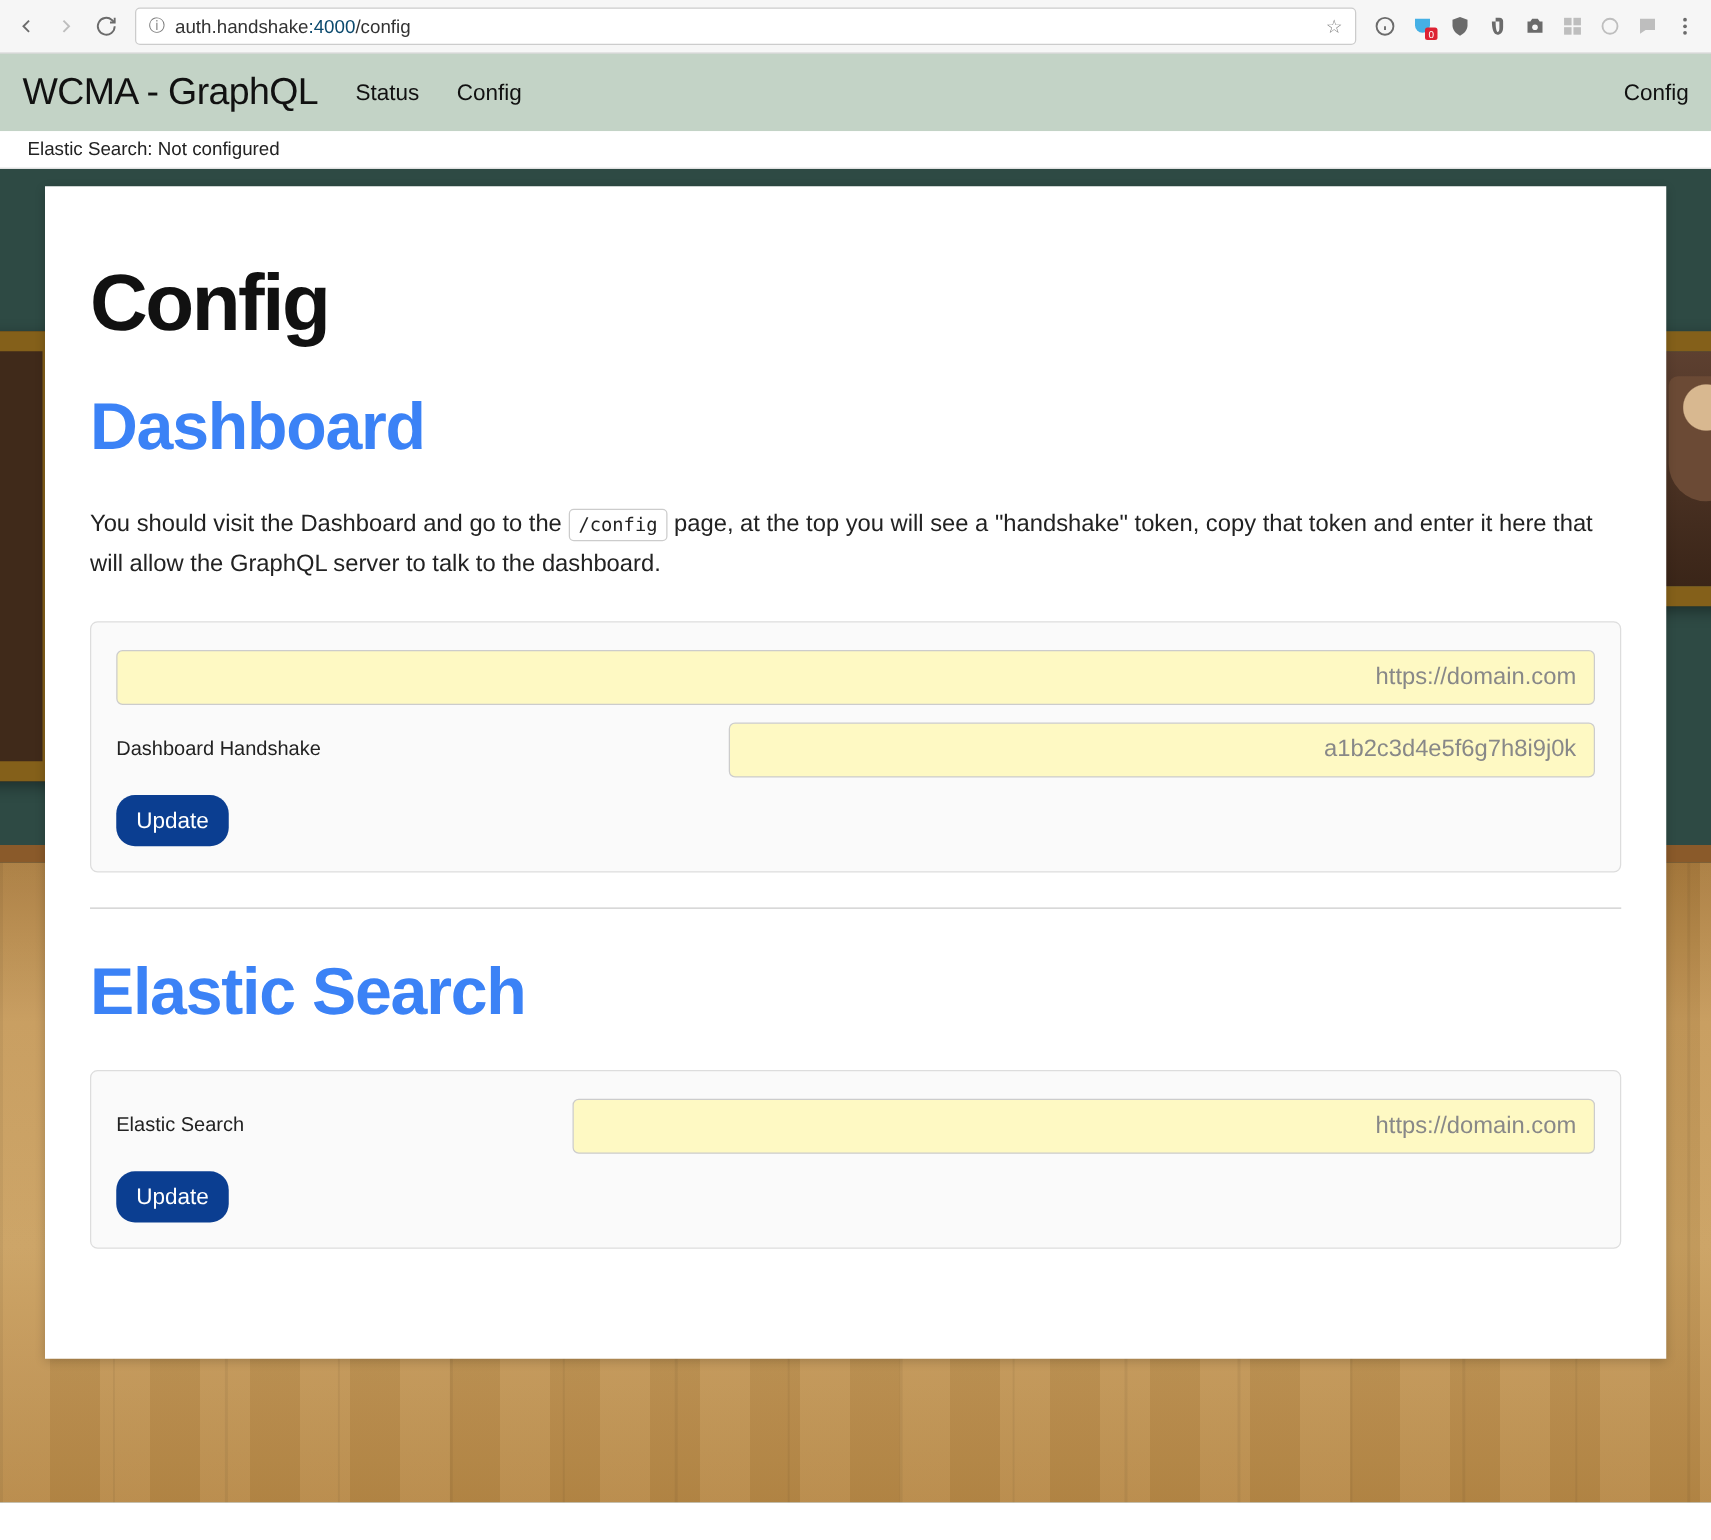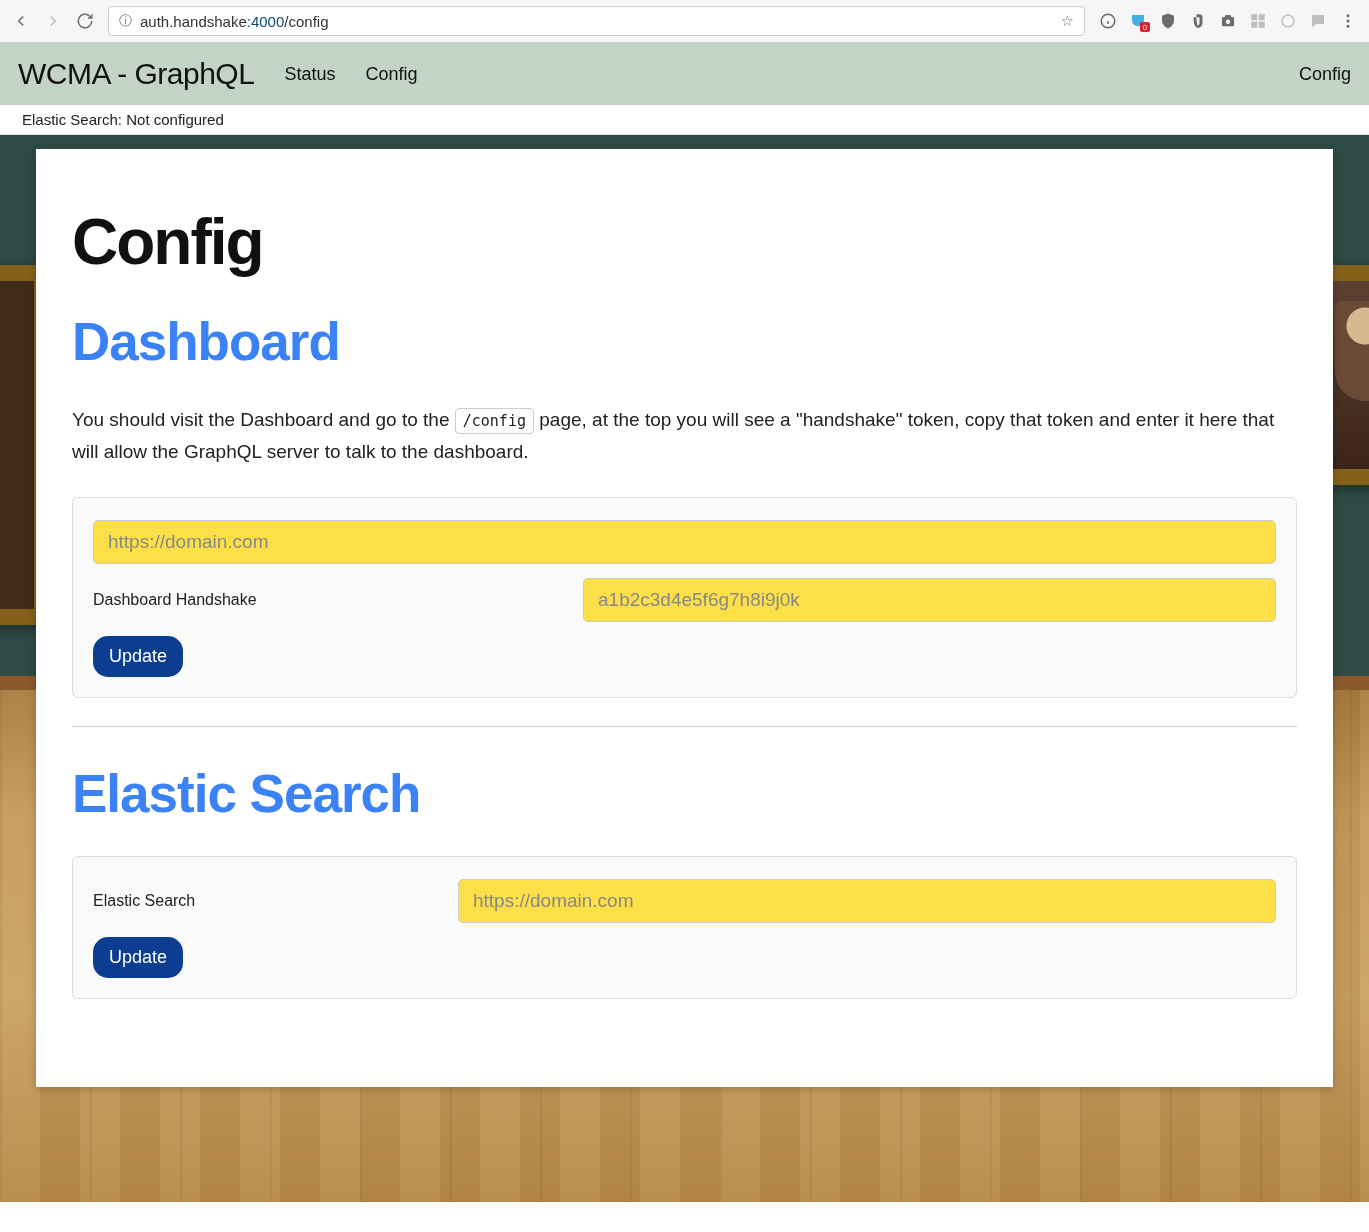--- a/index.html
+++ b/index.html
@@ -55,21 +55,21 @@
 .card { position: absolute; left: 36px; right: 36px; top: 14px; background: #fff; padding: 56px 36px 60px 36px; box-shadow: 0 2px 8px rgba(0,0,0,0.2); }
 .card h1 { font-size: 64px; font-weight: 700; letter-spacing: -2px; color: #111; margin-bottom: 32px; }
 .card h2 { font-size: 53px; font-weight: 700; letter-spacing: -1px; color: #3b82f6; margin-bottom: 32px; }
 .card p { font-size: 19px; line-height: 1.7; color: #222; margin-bottom: 28px; }
 code.inline { font-family: ui-monospace, Menlo, monospace; background: #fff; border: 1px solid #ccc; border-radius: 4px; padding: 3px 7px; font-size: 15px; }
 
 .panel { border: 1px solid #ddd; background: #fafafa; border-radius: 6px; padding: 22px 20px 20px 20px; margin-bottom: 28px; }
 .form-row { display: flex; align-items: center; margin-bottom: 14px; }
 .form-row label { width: 490px; font-size: 16px; color: #222; }
 .panel.narrow .form-row label { width: 365px; }
-.form-row input { flex: 1; height: 44px; border: 1px solid #ccc; border-radius: 5px; padding: 0 14px; font-size: 19px; color: #333; background: #fde047; }
+.form-row input { flex: 1; height: 44px; border: 1px solid #ccc; border-radius: 5px; padding: 0 14px; font-size: 19px; color: #333; background: #fef9c3; text-align: right; }
 .form-row input::placeholder { color: #888; }
 .btn { background: #0b3e91; color: #fff; border: none; border-radius: 15px; padding: 10px 16px; font-size: 18px; cursor: pointer; }
 
 hr { border: none; border-top: 1px solid #ccc; margin: 6px 0 36px 0; }
 </style>
 </head>
 <body>
 
 <div class="chrome">
 

